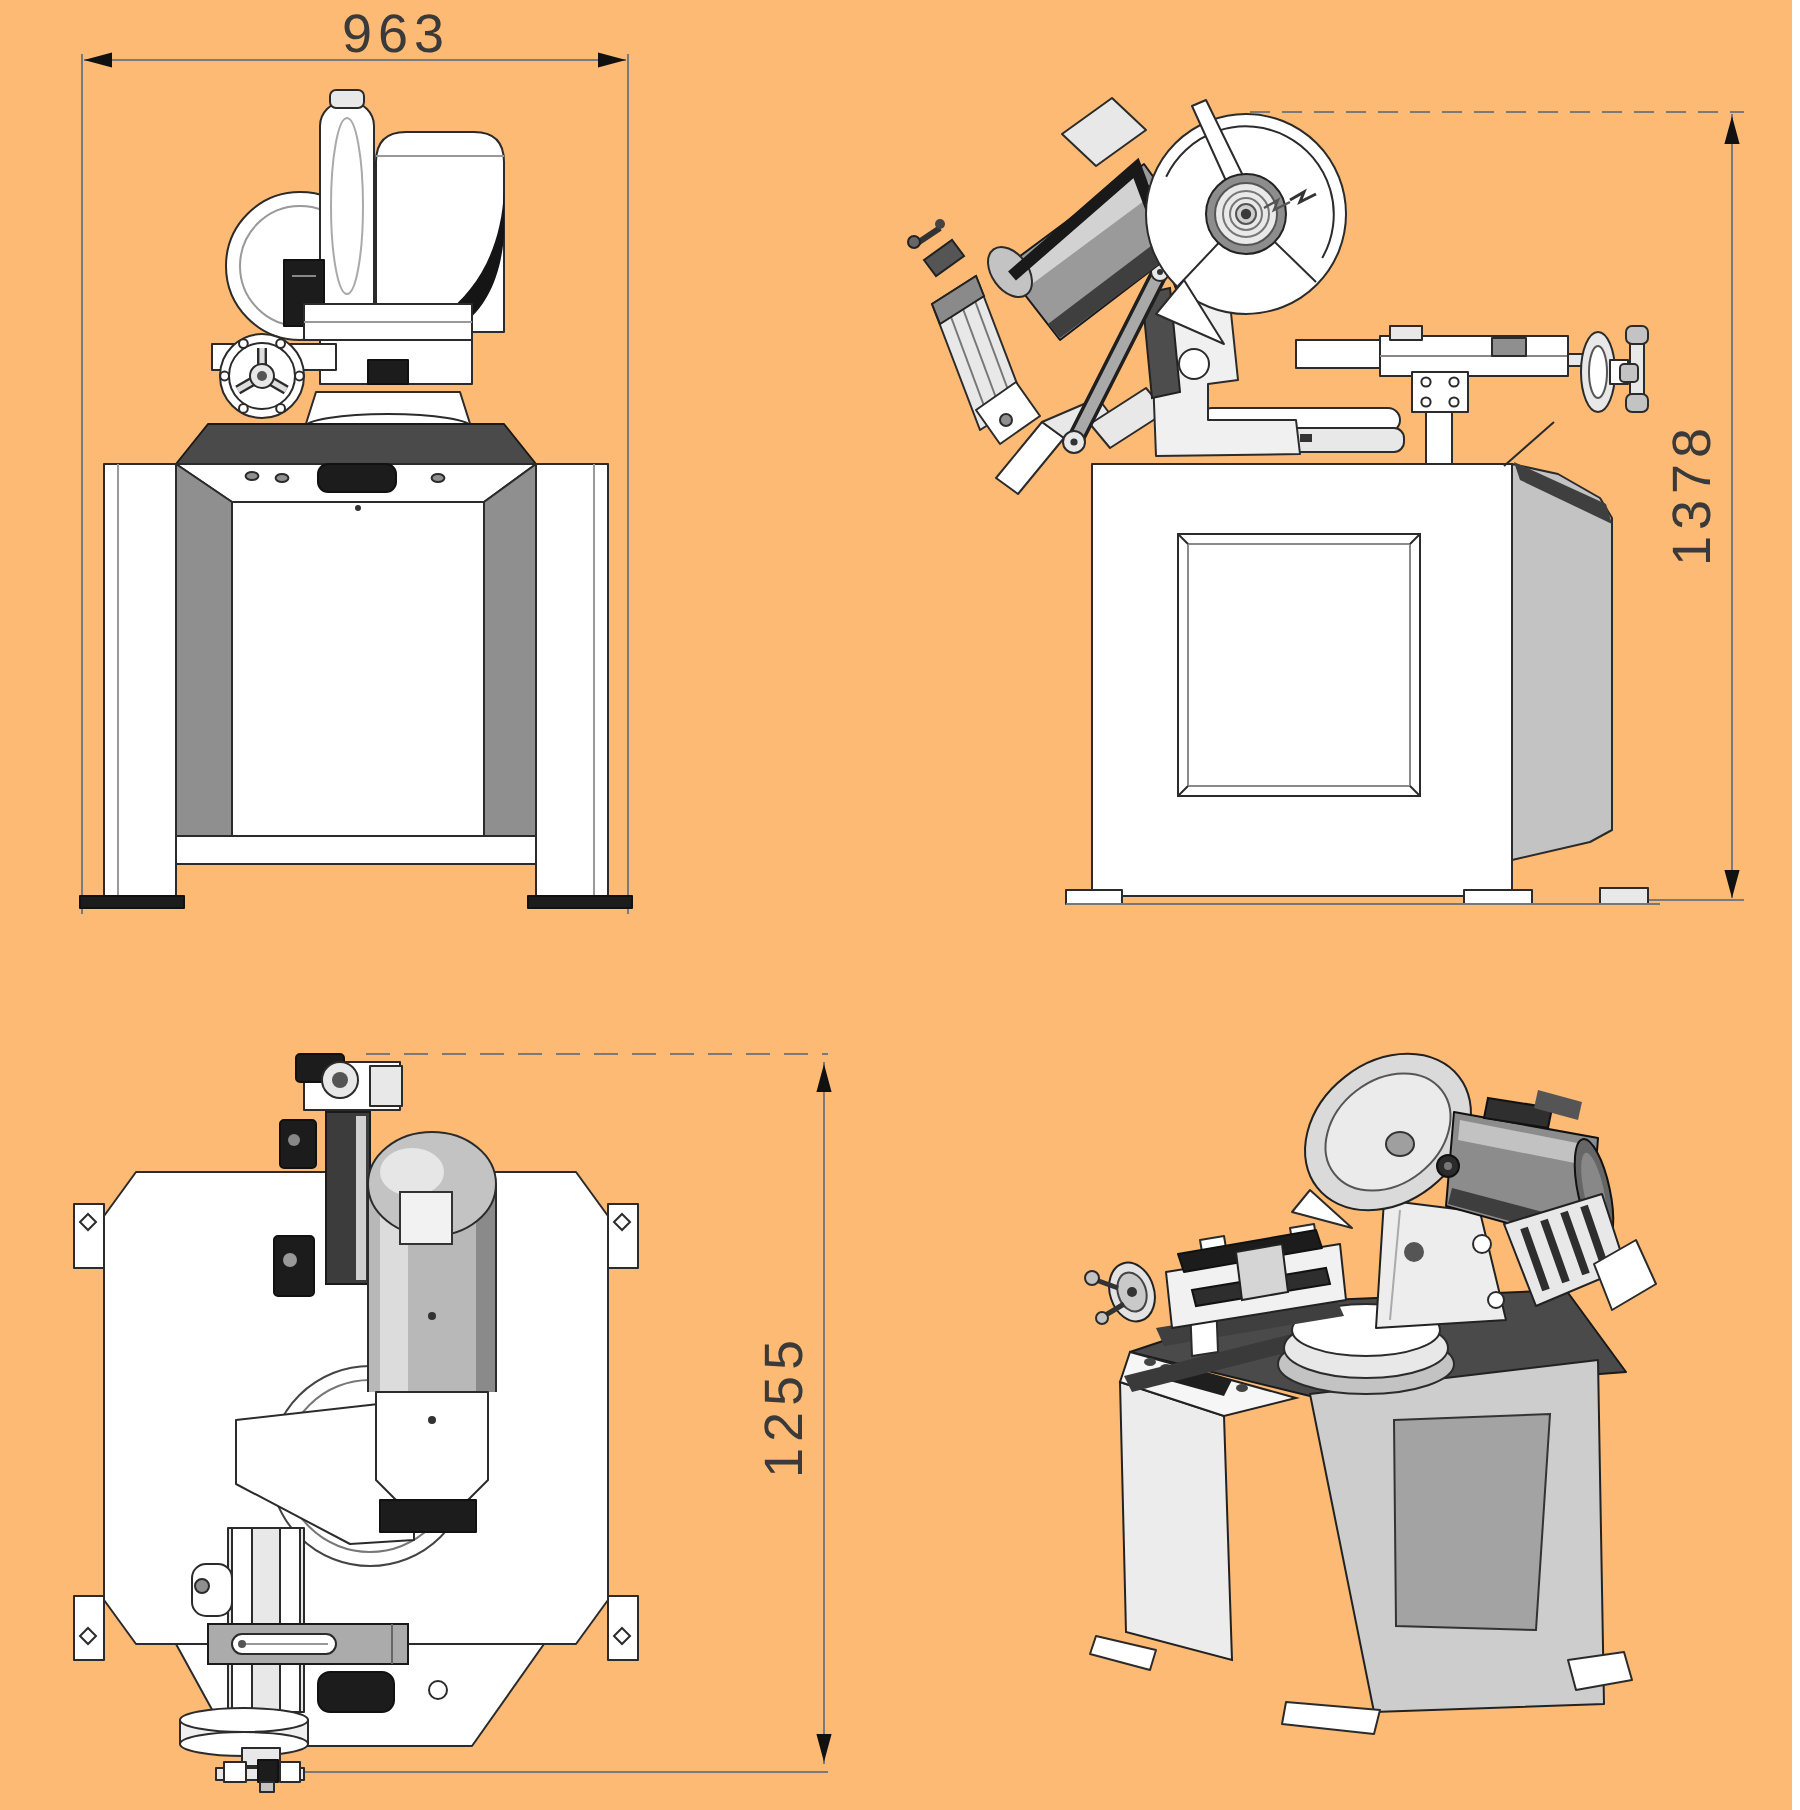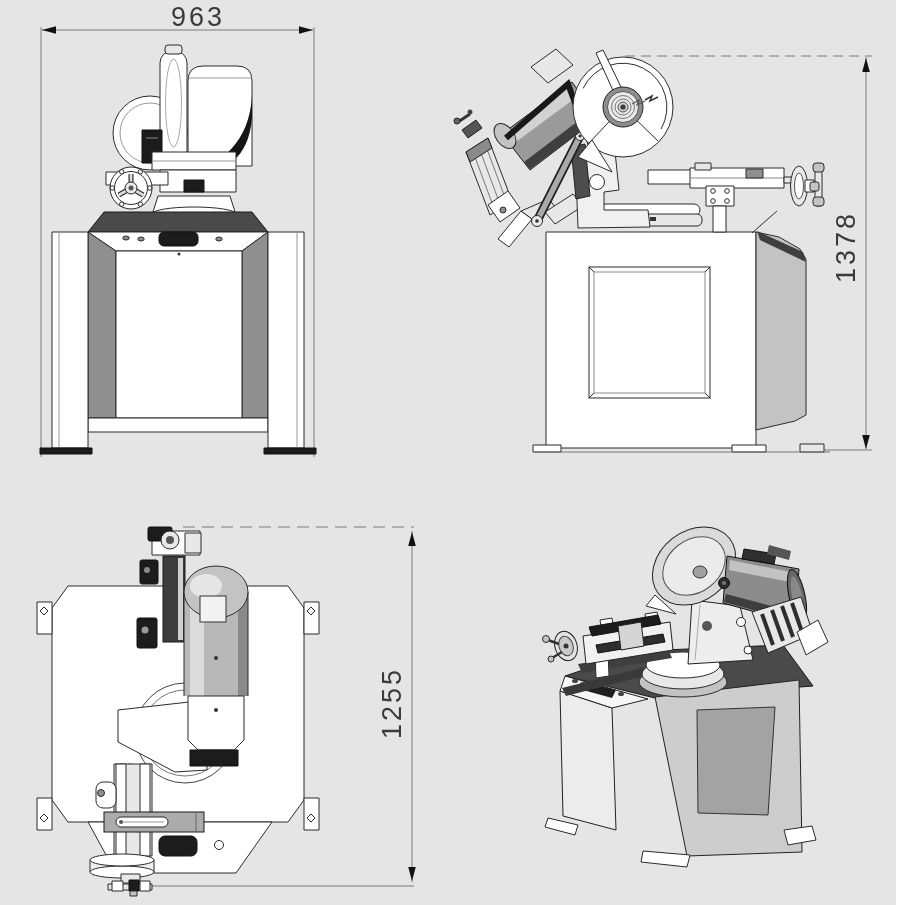--- a/index.html
+++ b/index.html
@@ -1,16 +1,16 @@
 <!DOCTYPE html>
 <html><head>
 <meta charset="utf-8">
 <style>
   html,body{margin:0;padding:0;background:#ffffff;}
-  .canvas{position:relative;width:896px;height:905px;background:#e5e5e5;overflow:hidden;
+  .canvas{position:relative;width:896px;height:905px;background:#fdba74;overflow:hidden;
           font-family:"Liberation Sans",sans-serif;}
   svg{display:block}
   .ln{stroke:#2b2b2b;stroke-width:1;fill:none}
   .w {fill:#ffffff;stroke:#2b2b2b;stroke-width:1;stroke-linejoin:round}
   .lg{fill:#e8e8e8;stroke:#2b2b2b;stroke-width:1;stroke-linejoin:round}
   .mg{fill:#c3c3c3;stroke:#2b2b2b;stroke-width:1;stroke-linejoin:round}
   .dg{fill:#8f8f8f;stroke:#2b2b2b;stroke-width:1;stroke-linejoin:round}
   .dk{fill:#4a4a4a;stroke:#1a1a1a;stroke-width:1;stroke-linejoin:round}
   .bk{fill:#1c1c1c;stroke:#111;stroke-width:1;stroke-linejoin:round}
   .dim{stroke:#7a7a7a;stroke-width:1;fill:none}

